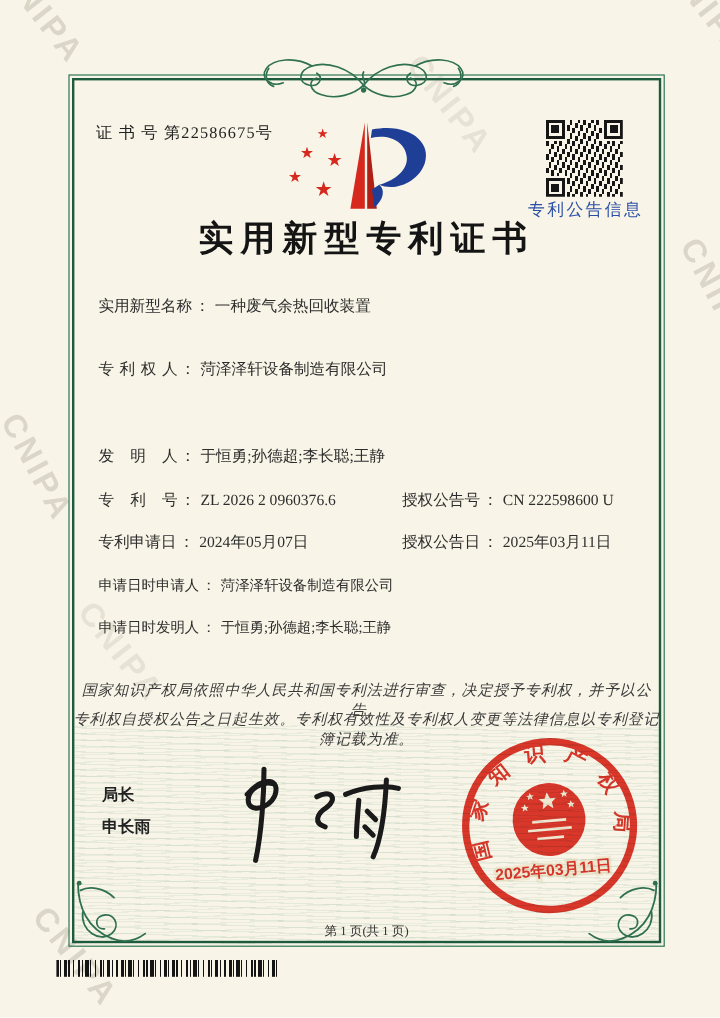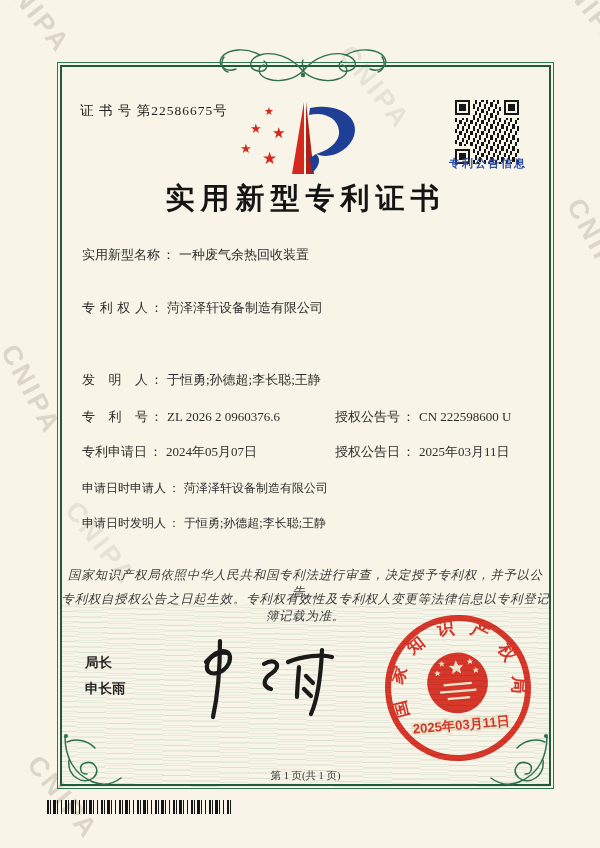--- a/index.html
+++ b/index.html
@@ -33,22 +33,22 @@
       repeating-linear-gradient(-2deg, rgba(90,150,110,0.09) 0 1px, rgba(0,0,0,0) 1px 6px);
   }
   .ornament{position:absolute;pointer-events:none;}
   
   .certno{position:absolute;left:80px;top:102px;font-size:13.5px;letter-spacing:1px;color:#222;}
   .logo{position:absolute;left:236px;top:98px;width:134px;height:80px;}
   .logo .star{position:absolute;color:#d7281d;line-height:1;font-family:"DejaVu Sans",sans-serif;}
   .qr{position:absolute;left:455px;top:100px;width:64px;height:64px;}
   .qr svg{width:64px;height:64px;display:block;}
   .qrcap{
-    position:absolute;left:436px;top:156px;width:104px;text-align:center;
-    font-size:11px;letter-spacing:2px;color:#2b4fa7;font-weight:bold;
+    position:absolute;left:436px;top:166px;width:104px;text-align:center;
+    font-size:14px;letter-spacing:2px;color:#2b4fa7;font-weight:normal;
   }
   .title{
     position:absolute;left:57px;top:179px;width:497px;text-align:center;
     font-size:29px;font-weight:bold;letter-spacing:6px;color:#141414;
   }
   
   .row{position:absolute;left:82px;font-size:13px;white-space:nowrap;color:#2d2d2d;}
   .row .lbl{display:inline-block;vertical-align:bottom;}
   .w66{width:66px;text-align:justify;text-align-last:justify;}
   .colon{margin:0 4px 0 2px;}

